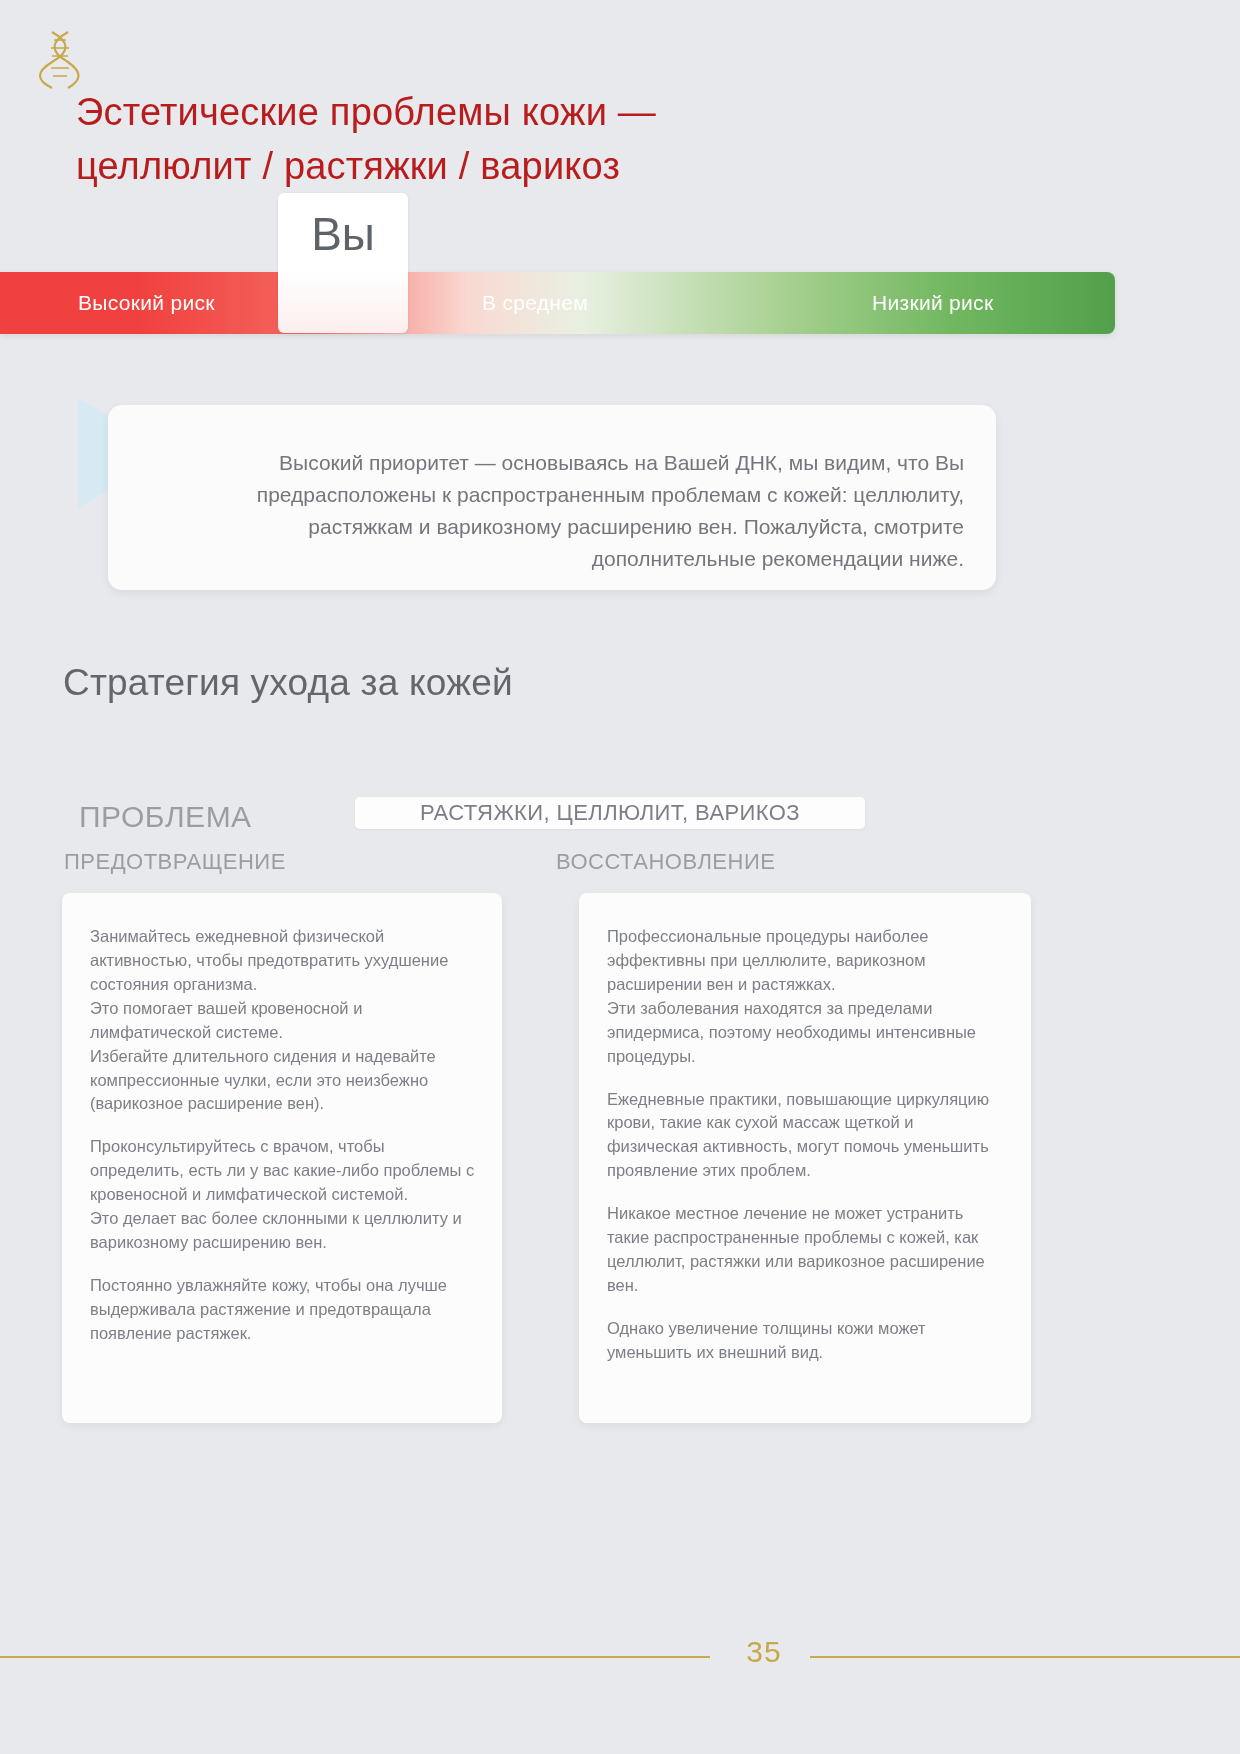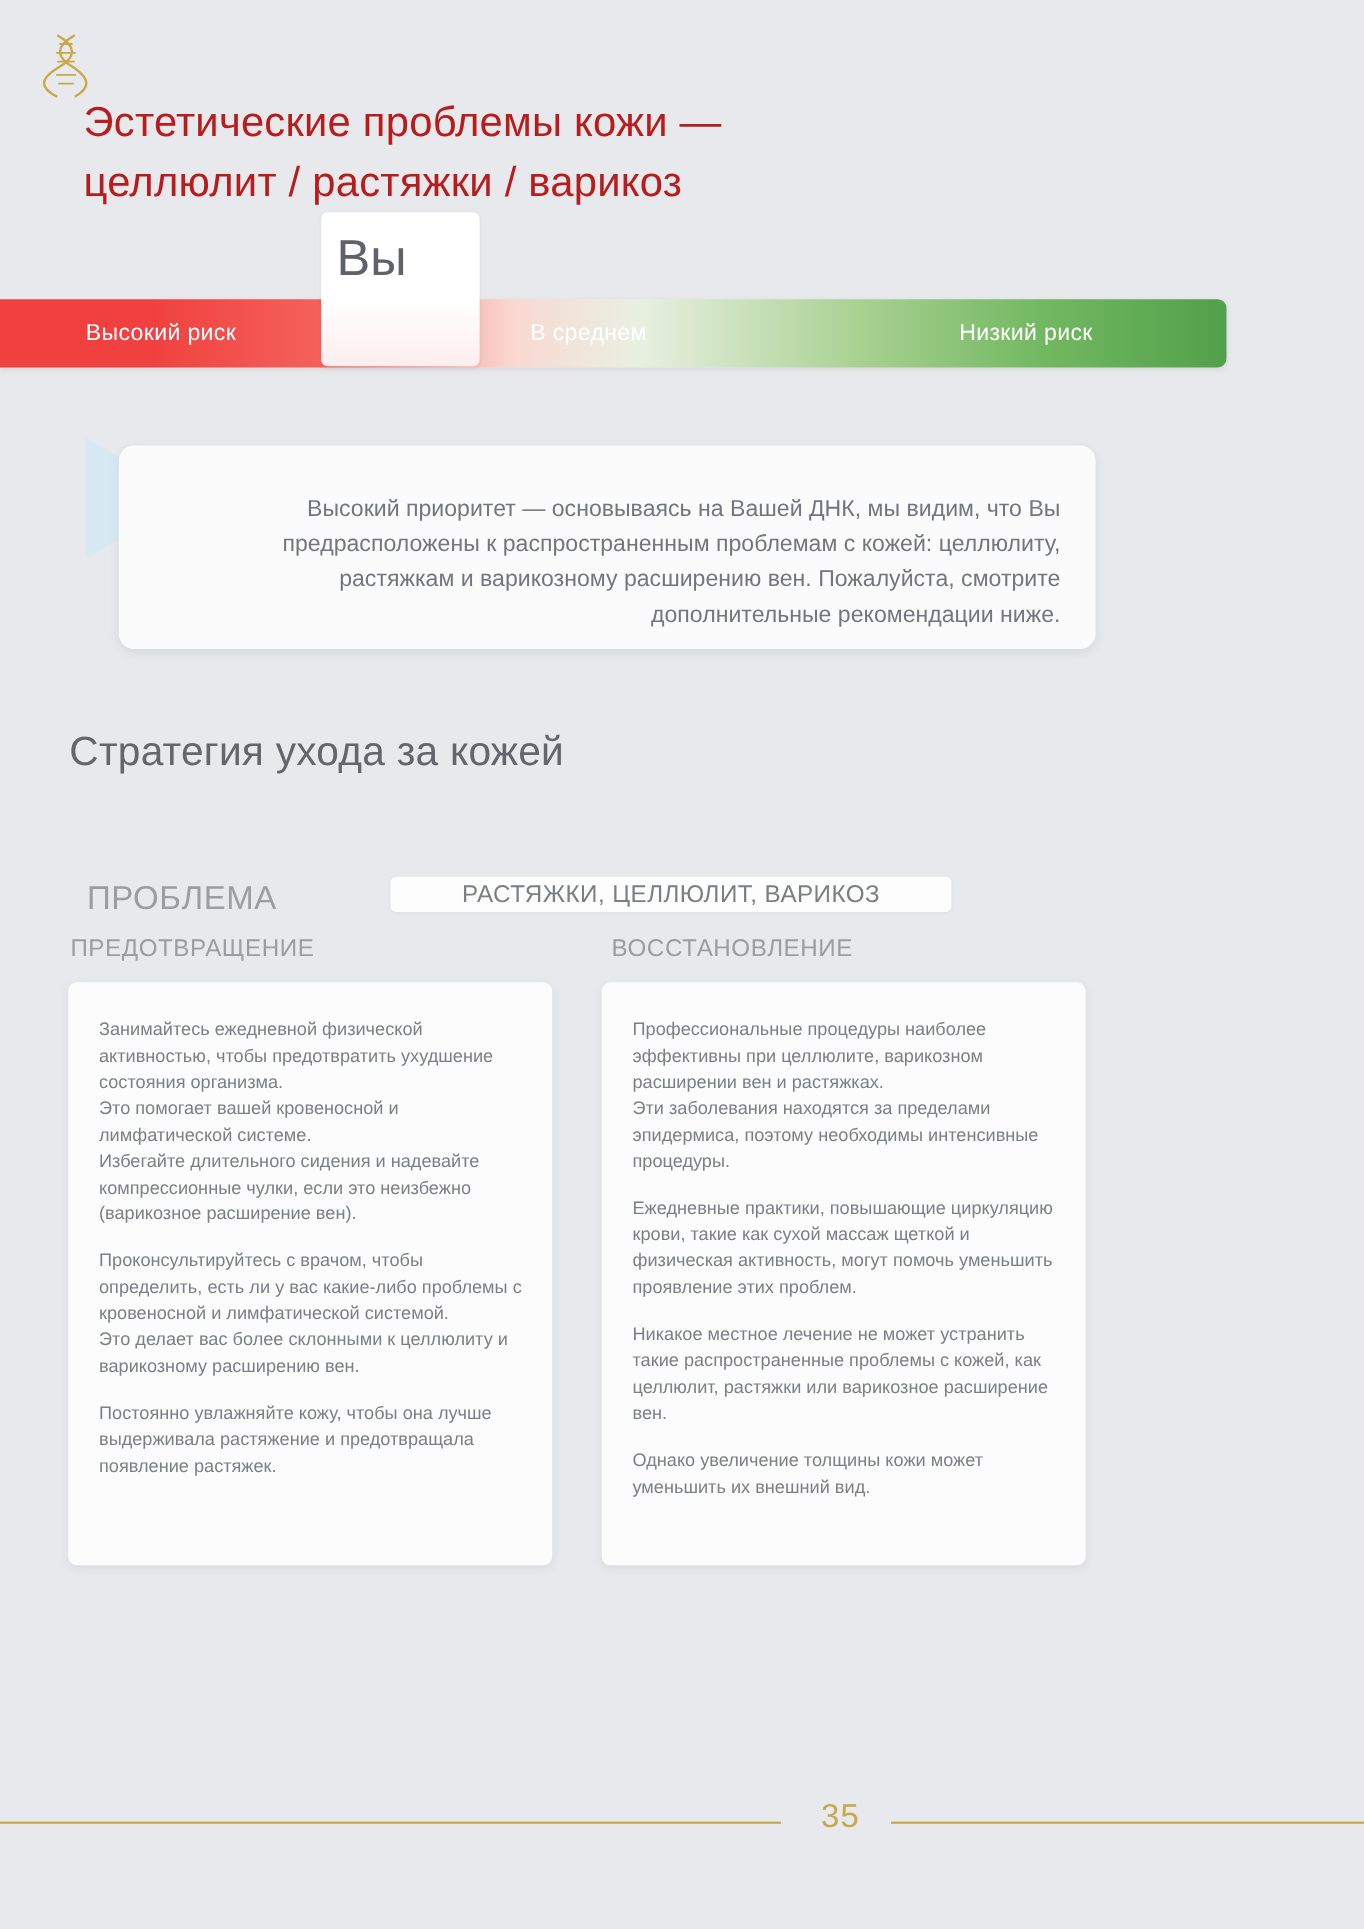--- a/index.html
+++ b/index.html
@@ -74,30 +74,29 @@
     color: #ffffff;
     letter-spacing: 0.3px;
   }
   .risk-high { left: 78px; }
   .risk-mid  { left: 482px; color: #ffffff; }
   .risk-low  { left: 872px; }
 
   .you-marker {
     position: absolute;
     top: 193px;
-    left: 292px;
+    left: 278px;
     width: 130px;
     height: 140px;
     background: linear-gradient(to bottom, #ffffff 0%, #ffffff 55%, #fdeeee 100%);
     border-radius: 6px;
     display: flex;
     align-items: flex-start;
-    justify-content: flex-start;
+    justify-content: center;
     box-shadow: 0 1px 4px rgba(0,0,0,0.06);
-    padding-left: 14px;
   }
   .you-marker span {
     margin-top: 14px;
     font-size: 46px;
     color: #5f6369;
     font-weight: 400;
   }
 
   
   .callout {
@@ -179,21 +178,21 @@
   .card {
     position: absolute;
     top: 893px;
     width: 440px;
     height: 530px;
     background: #fcfcfd;
     border-radius: 8px;
     box-shadow: 0 3px 10px rgba(0,0,0,0.06);
   }
   .card.left { left: 62px; }
-  .card.right { left: 547px; }
+  .card.right { left: 579px; padding-left: 12px; }
 
   .card-body {
     position: absolute;
     top: 32px;
     left: 28px;
     right: 22px;
     font-size: 16.5px;
     line-height: 1.45;
     color: #7b7f86;
   }

